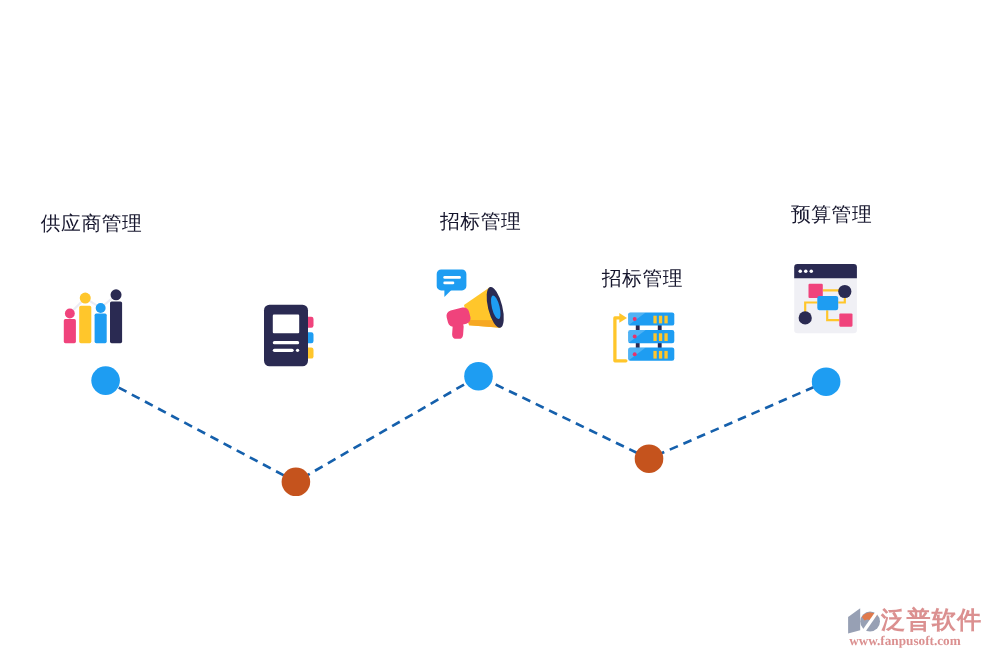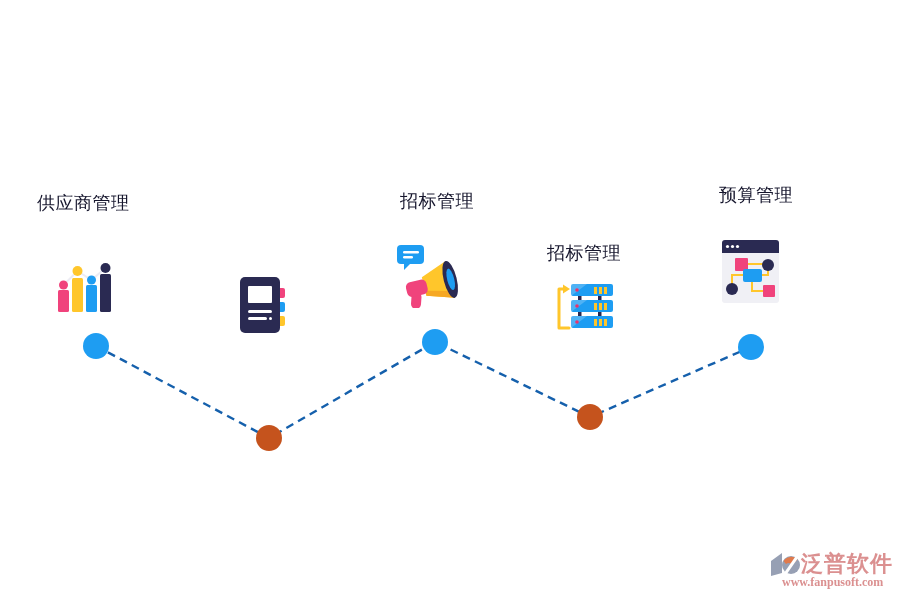--- a/index.html
+++ b/index.html
@@ -38,21 +38,21 @@
   .ico-5{left:721px;top:239px;}
   .dot-5{left:738px;top:334px;}
   
   .watermark{position:absolute;left:770px;top:549px;}
   .wm-logo{position:absolute;left:0;top:3px;}
   .wm-brand{
     position:absolute;left:31px;top:0;font-size:22px;font-weight:bold;
     color:var(--wm,#db9090);white-space:nowrap;letter-spacing:1px;
   }
   .wm-url{
-    position:absolute;left:12px;top:26px;font-size:12px;font-weight:bold;
+    position:absolute;left:2px;top:26px;font-size:12px;font-weight:bold;
     color:var(--wm,#db9090);white-space:nowrap;
     font-family:"Liberation Serif", serif;
   }
 </style>
 </head>
 <body>
 
 <div id="canvas">
 
   <svg id="connector-layer" width="900" height="600">

